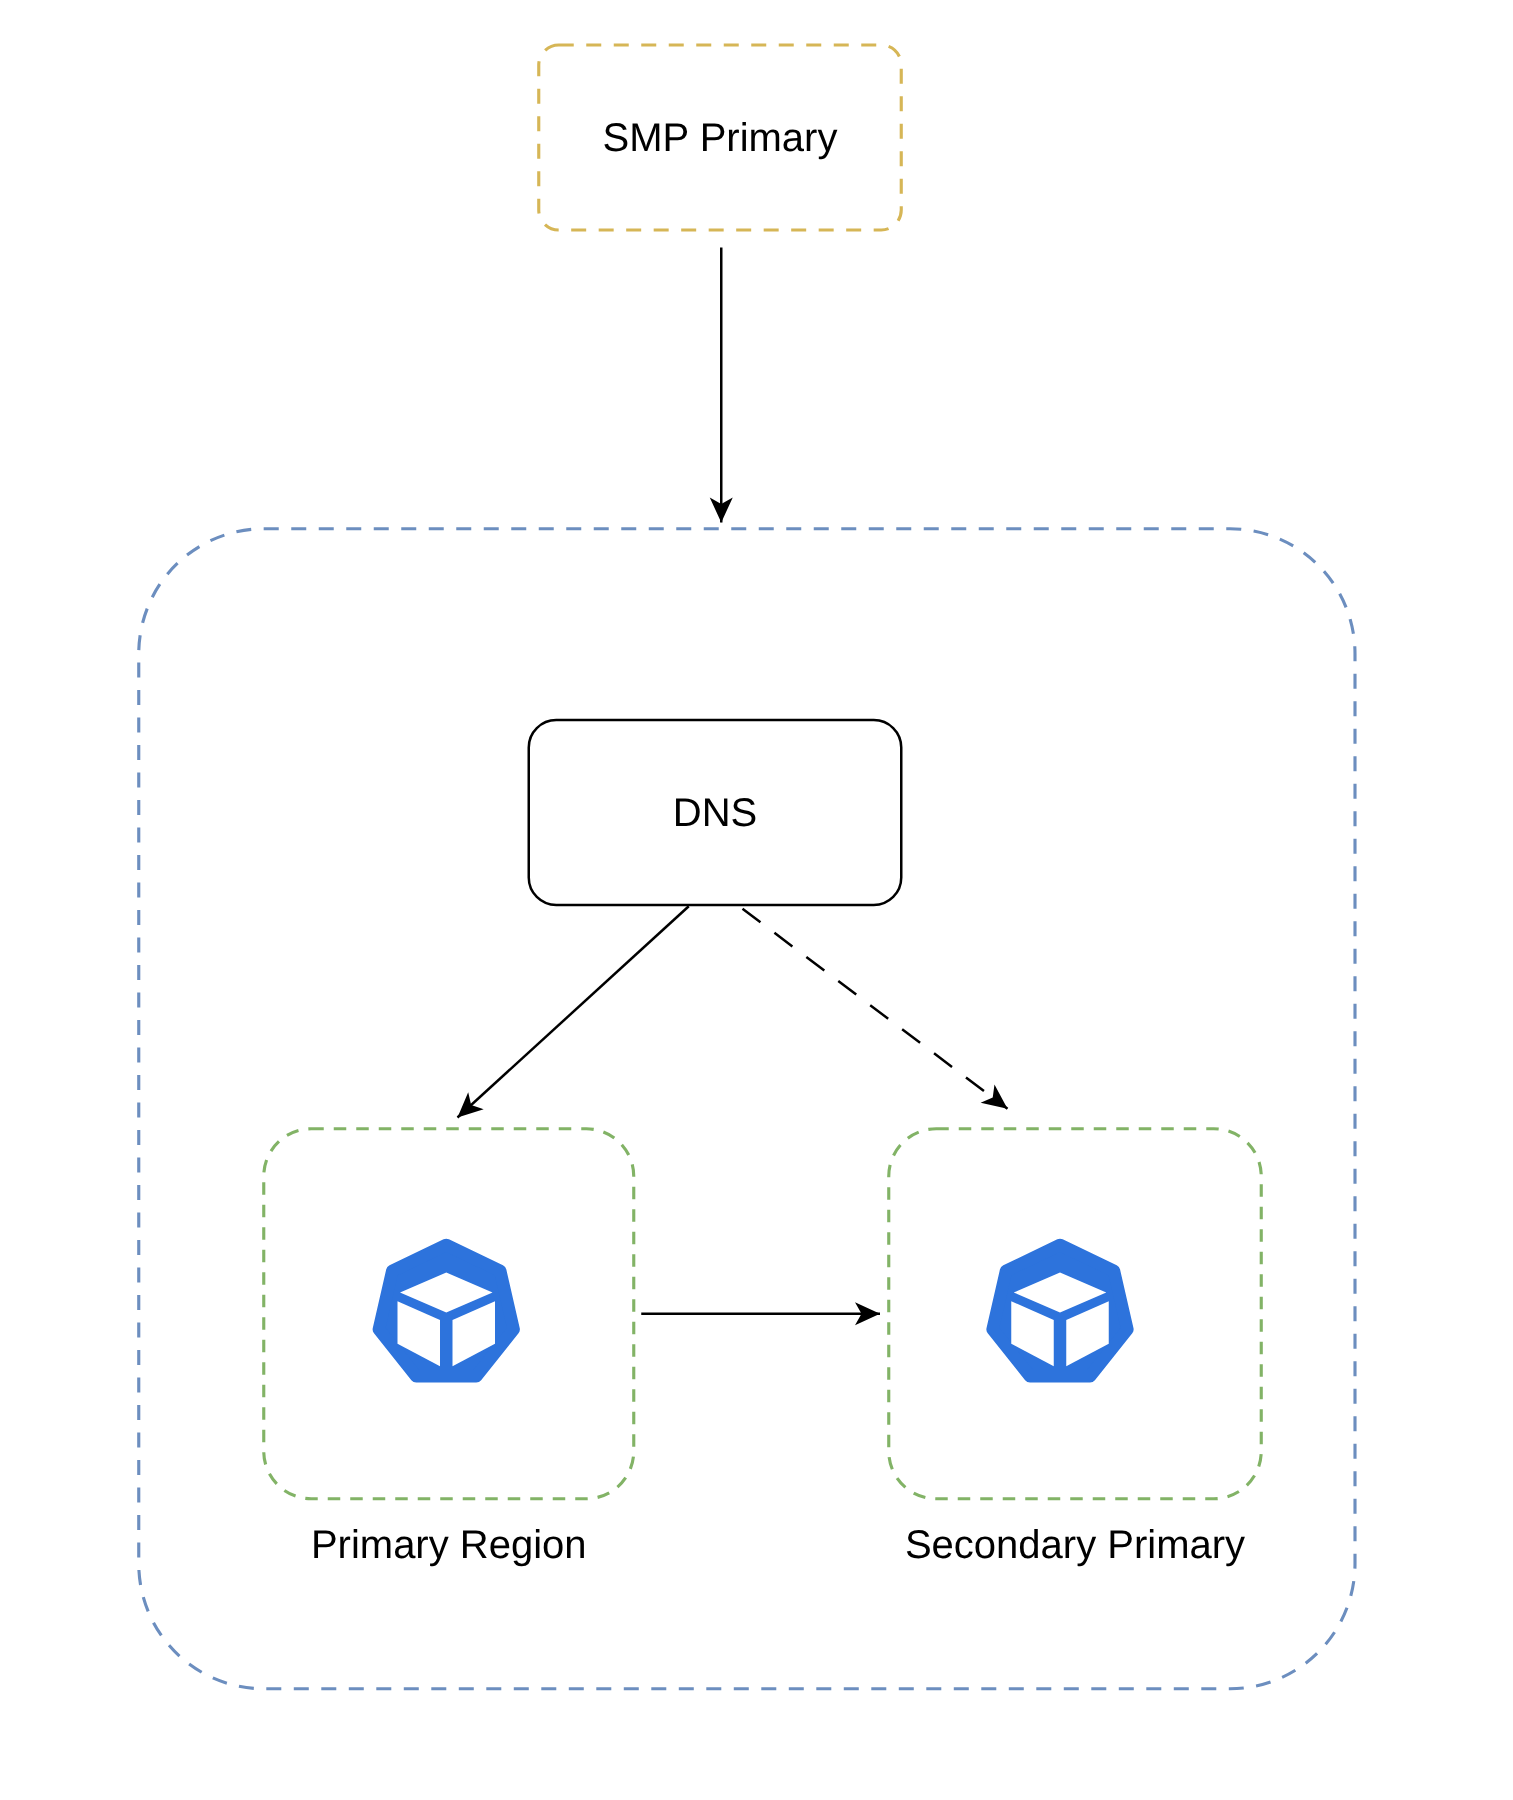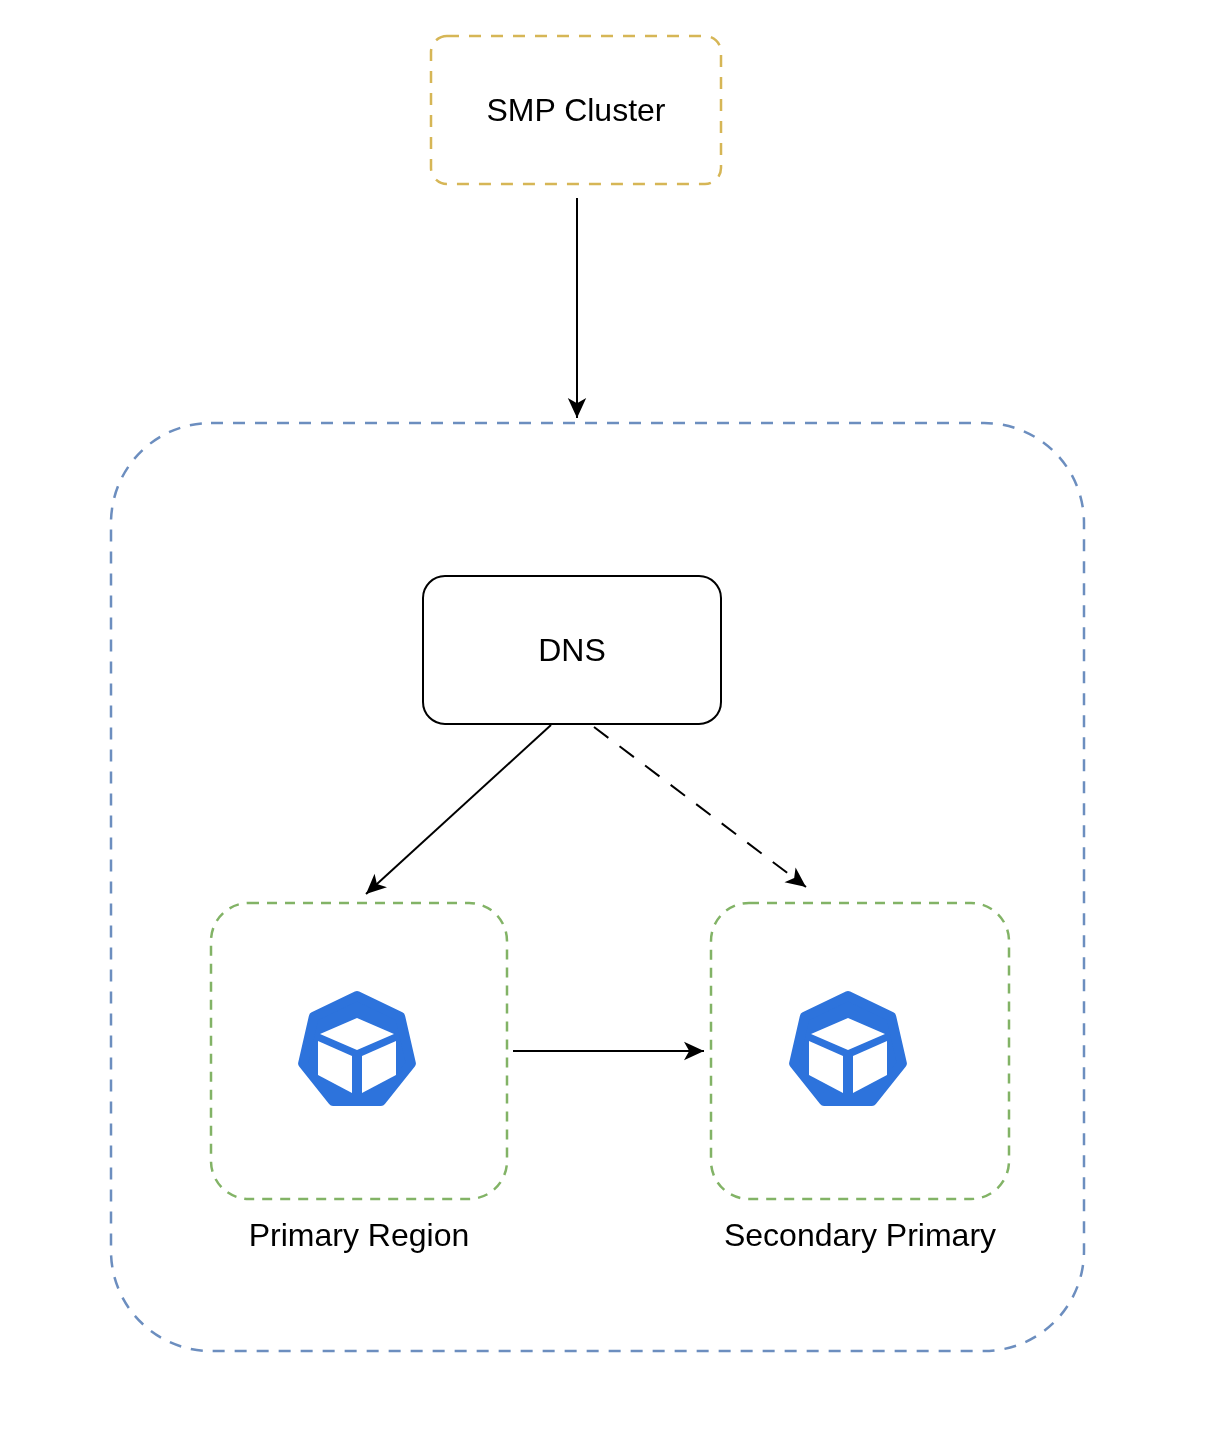--- a/index.html
+++ b/index.html
@@ -69,21 +69,21 @@
     <rect class="shape region-rect" x="211" y="903" width="296" height="296" rx="38" ry="38"></rect>
 
     <rect class="shape region-rect" x="711" y="903" width="298" height="296" rx="38" ry="38"></rect>
 
     <path class="edge" d="M577 198 L577 418" marker-end="url(#arrowhead)"></path>
     <path class="edge" d="M551 725 L366 894" marker-end="url(#arrowhead)"></path>
     <path class="edge dashed" d="M594 727 L806 887" marker-end="url(#arrowhead)"></path>
     <path class="edge" d="M513 1051 L704 1051" marker-end="url(#arrowhead)"></path>
   </svg>
 
-  <div class="label label-smp">SMP Cluster</div>
+  <div class="label label-smp">SMP Primary</div>
 
   <div class="label label-dns">DNS</div>
 
   <div class="label label-primary">Primary Region</div>
 
   <div class="label label-secondary">Secondary Primary</div>
 
   <svg class="node-icon icon-primary" viewBox="0 0 120 120">
     <polygon class="hepta" points="60,6 103.2,26.8 113.9,73.5 84,111 36,111 6.1,73.5 16.8,26.8"></polygon>
     <path class="cube-face" d="M60 28 L97 44 L60 60 L23 44 Z"></path>

